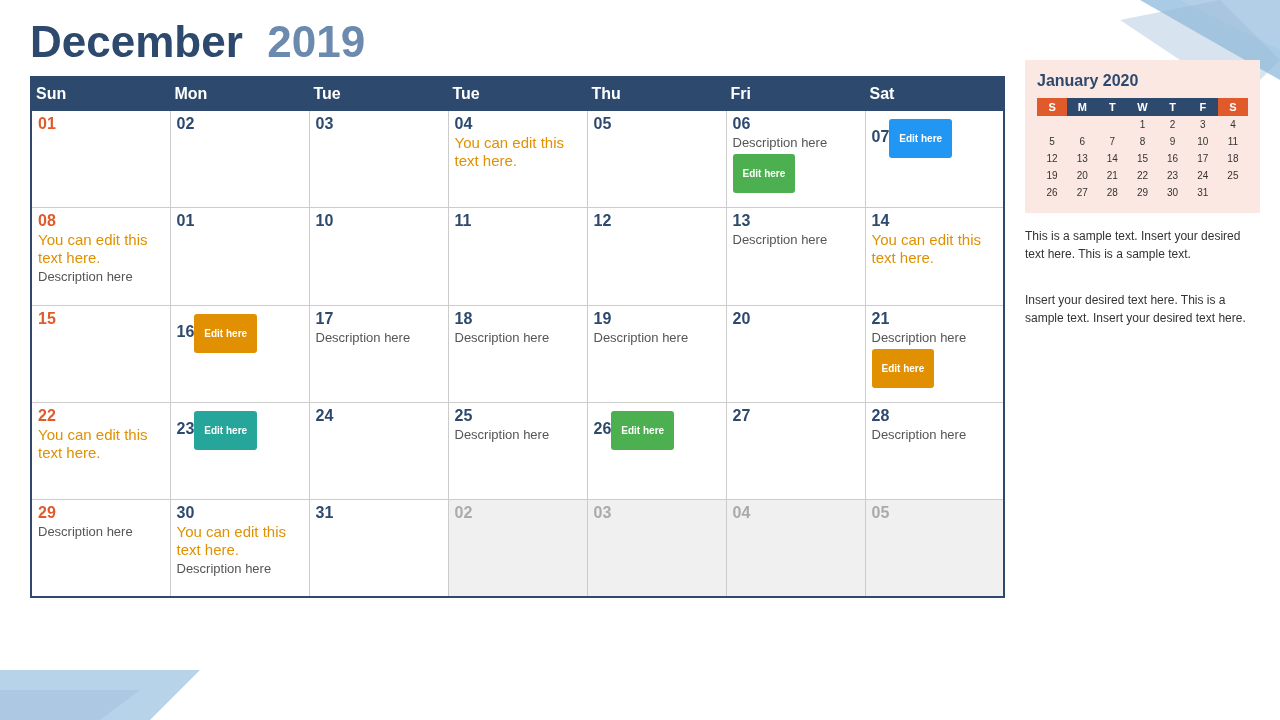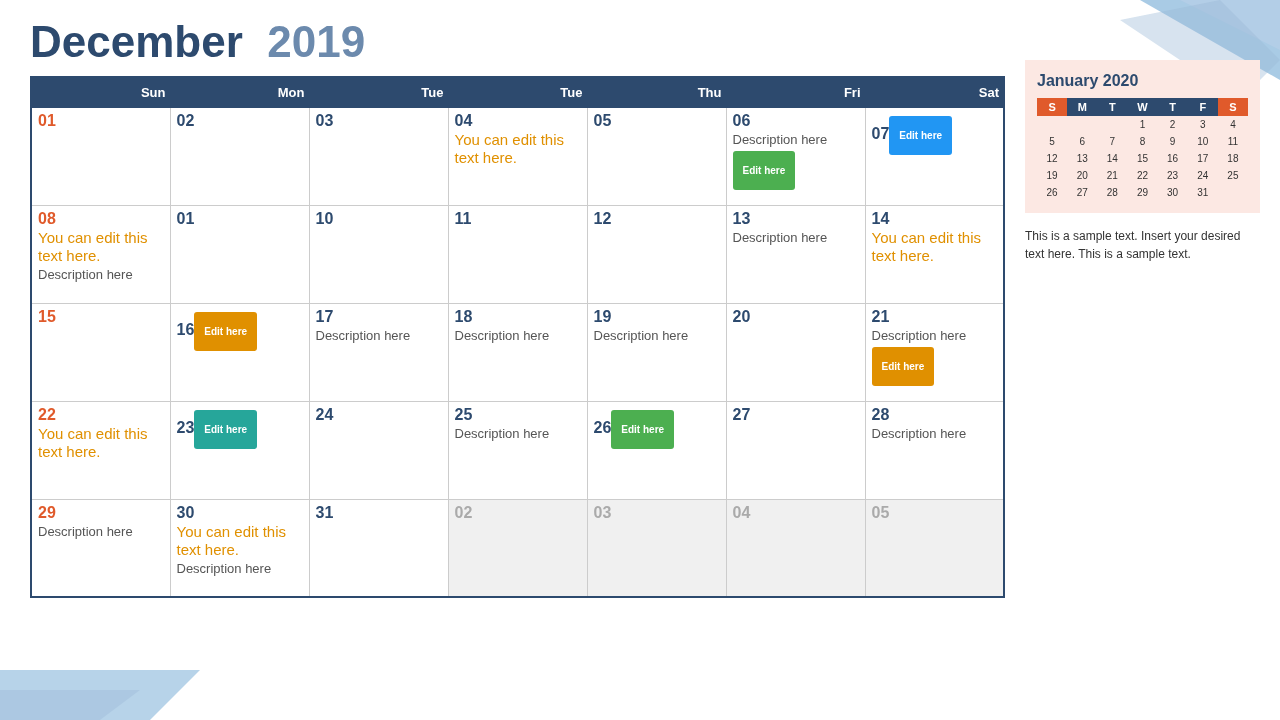--- a/index.html
+++ b/index.html
@@ -58,23 +58,23 @@
     
     .calendar-grid {
       border: 2px solid #2d4a6e;
       border-collapse: collapse;
       width: 100%;
       flex: 1;
     }
     .calendar-grid th {
       background: #2d4a6e;
       color: #ffffff;
-      font-size: 13px;
+      font-size: 16px;
       font-weight: 600;
-      text-align: right;
+      text-align: left;
       padding: 7px 4px;
       border: 1px solid #2d4a6e;
     }
     .calendar-grid td {
       border: 1px solid #cccccc;
       vertical-align: top;
       padding: 4px 6px;
       width: 14.28%;
       height: 90px;
       background: #ffffff;
@@ -313,14 +313,15 @@
               <td>28</td>
               <td>29</td>
               <td>30</td>
               <td>31</td>
               <td class="other"></td>
             </tr>
           </tbody>
       </table>
     </div>
     <div class="sample-text-1">This is a sample text. Insert your desired text here. This is a sample text.</div>
+    <div class="sample-text-2">Insert your desired text here. This is a sample text. Insert your desired text here.</div>
   </div>
 </div>
 
 </body></html>

